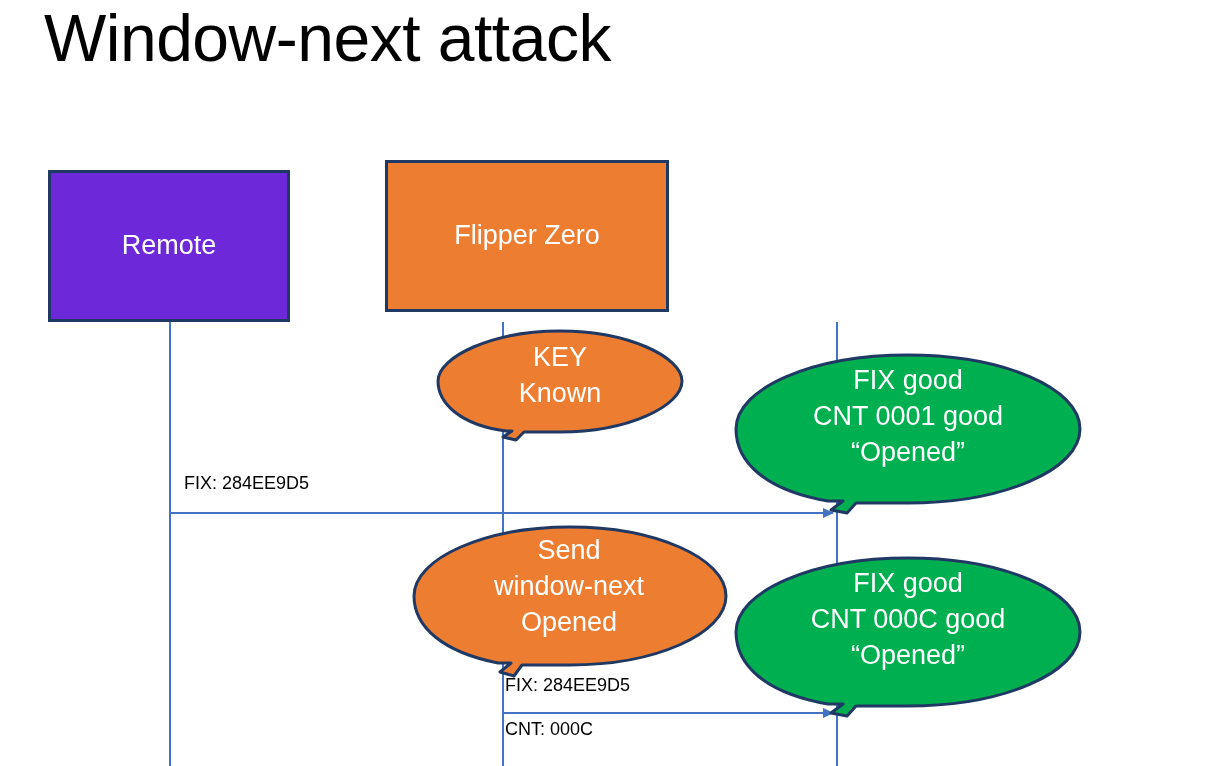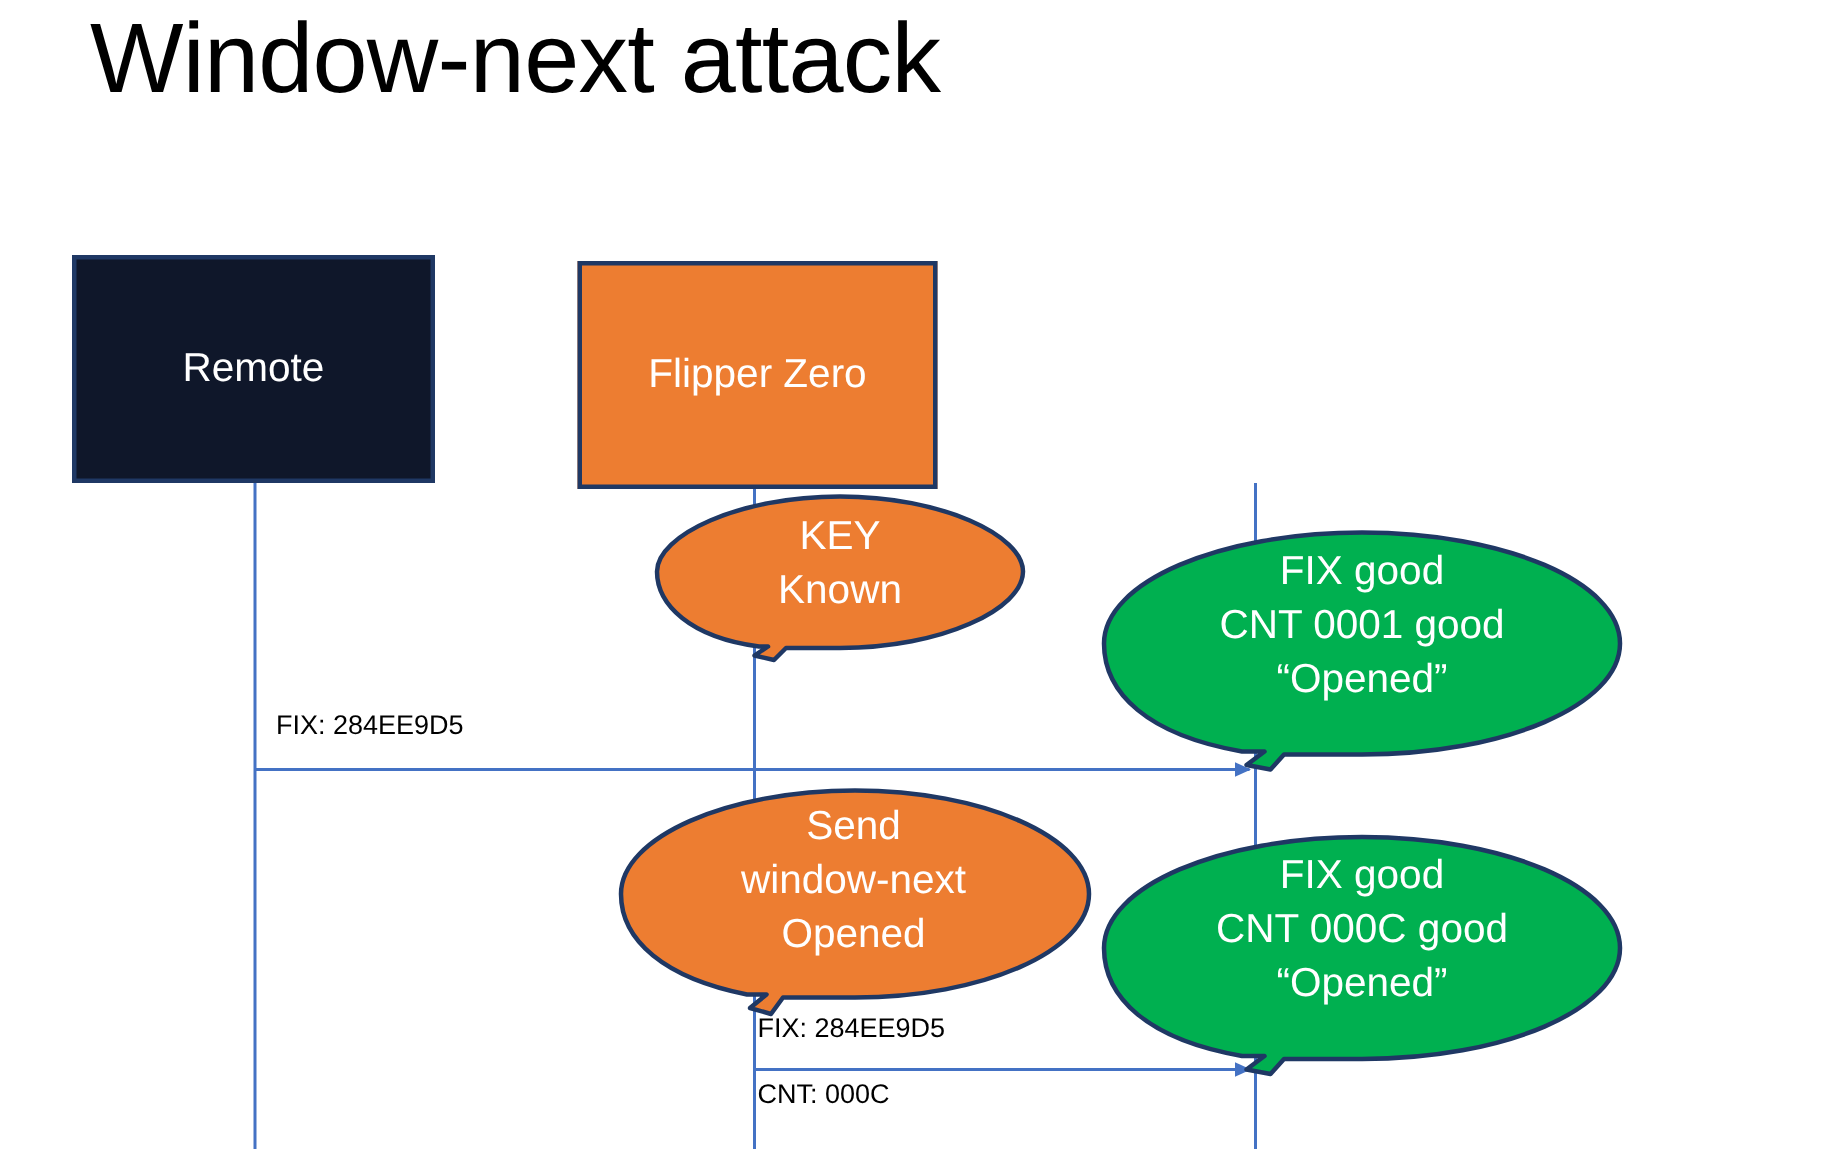--- a/index.html
+++ b/index.html
@@ -21,21 +21,21 @@
   }
   #slide-svg {
     position: absolute;
     left: 0;
     top: 0;
     width: 1221px;
     height: 766px;
   }
   .slide-title {
     position: absolute;
-    left: 60px;
+    left: 44px;
     top: 2px;
     font-size: 66px;
     line-height: 1.12;
     font-weight: 400;
     color: #000000;
     letter-spacing: -0.5px;
     white-space: nowrap;
   }
   .actor-box {
     position: absolute;
@@ -45,22 +45,22 @@
     align-items: center;
     justify-content: center;
   }
   .actor-label {
     color: #ffffff;
     font-size: 27px;
     line-height: 1.15;
     text-align: center;
     white-space: nowrap;
   }
-  #box-remote   { left: 48px;  top: 170px; width: 242px; height: 152px; background: #0f172a; }
-  #box-flipper  { left: 385px; top: 174px; width: 240px; height: 152px; background: #ED7D31; }
+  #box-remote   { left: 48px;  top: 170px; width: 242px; height: 152px; background: #6d28d9; }
+  #box-flipper  { left: 385px; top: 160px; width: 284px; height: 152px; background: #ED7D31; }
   #box-receiver { left: 717px; top: 170px; width: 238px; height: 152px; background: #00B050; }
 
   .bubble-text {
     position: absolute;
     color: #ffffff;
     font-size: 27px;
     line-height: 1.33;
     text-align: center;
     white-space: pre-line;
     pointer-events: none;

